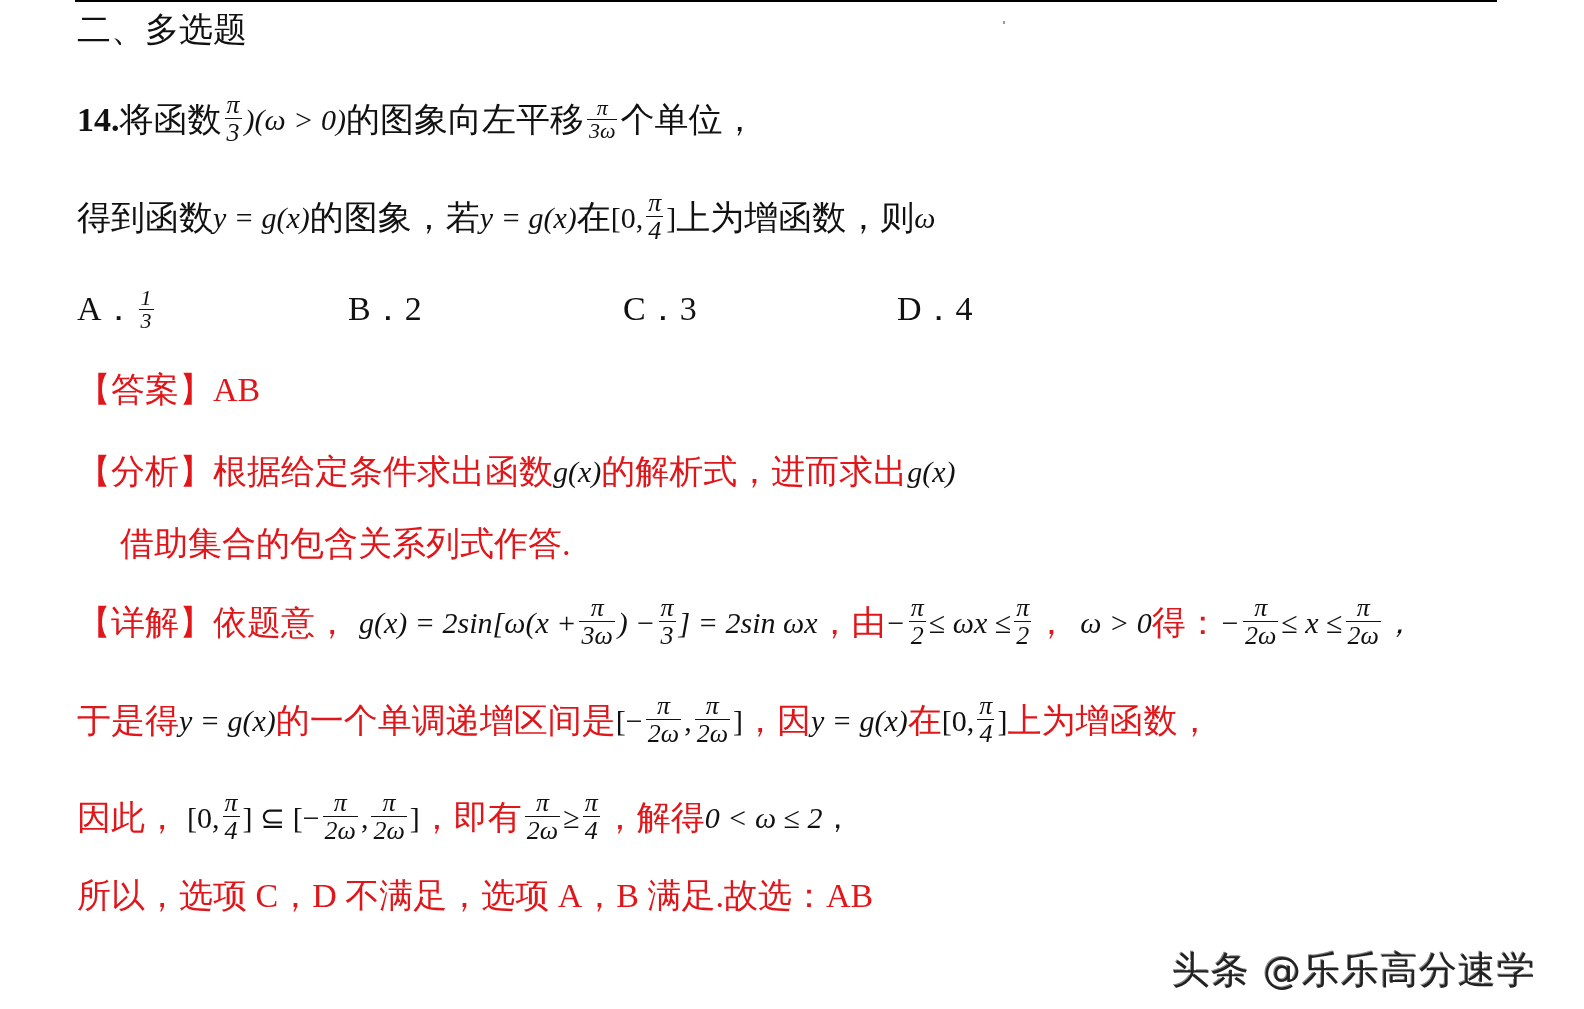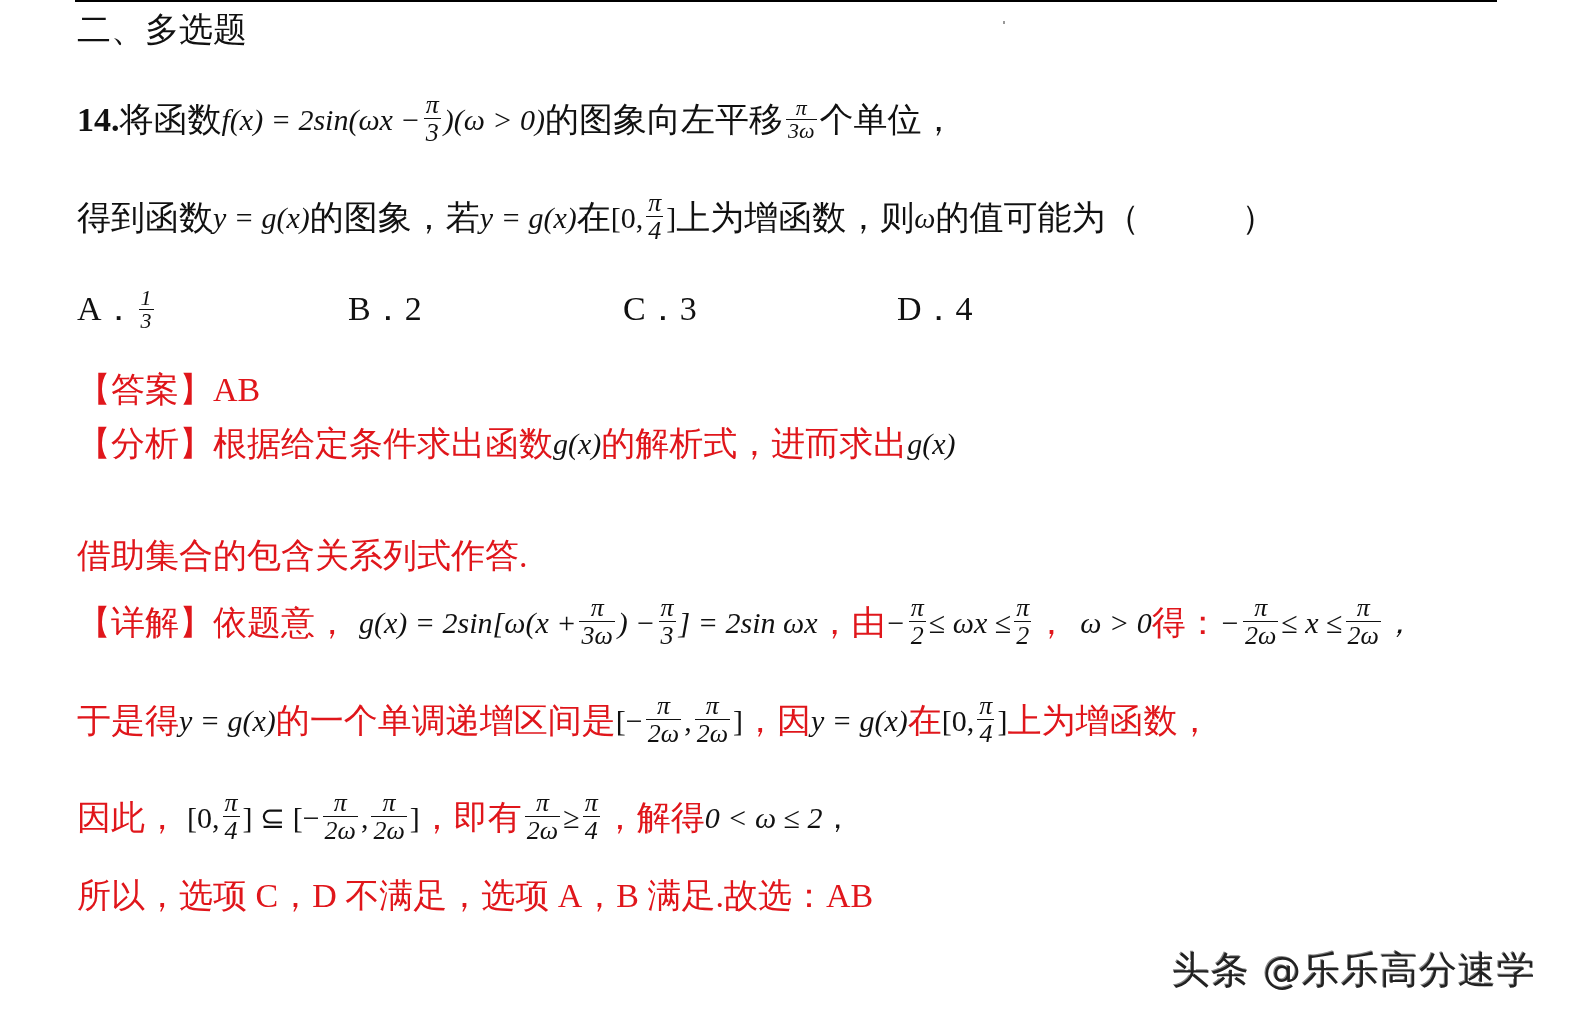--- a/index.html
+++ b/index.html
@@ -27,21 +27,20 @@
 <div class="topline"></div>
 <div class="dot"></div>
 
 <div class="line" style="top:10px;">
   <span>二、多选题</span>
 </div>
 
 <div class="line" style="top:92px;">
   <span class="bold">14.</span>
   <span>将函数</span>
-  <span class="math">f(x) = 2sin(ωx −</span>
   <span class="frac">
       <span class="num">π</span>
       <span class="den up">3</span>
     </span>
   <span class="math">)(ω &gt; 0)</span>
   <span>的图象向左平移</span>
   <span class="frac small">
       <span class="num up">π</span>
       <span class="den">3ω</span>
     </span>
@@ -55,21 +54,20 @@
   <span class="math">y = g(x)</span>
   <span>在</span>
   <span class="math up">[0,</span>
   <span class="frac">
       <span class="num">π</span>
       <span class="den up">4</span>
     </span>
   <span class="math up">]</span>
   <span>上为增函数，则</span>
   <span class="math">ω</span>
-  <span>的值可能为（　　　）</span>
 </div>
 
 <div class="opt" style="left:77px;">
   <span>A．</span>
   <span class="frac small">
       <span class="num up">1</span>
       <span class="den up">3</span>
     </span>
 </div>
 <div class="opt" style="left:348px;">
@@ -83,28 +81,28 @@
 <div class="opt" style="left:897px;">
   <span>D．</span>
   <span>4</span>
 </div>
 
 <div class="line red" style="top:370px;">
   <span>【答案】</span>
   <span>AB</span>
 </div>
 
-<div class="line red" style="top:424px;">
+<div class="line red" style="top:452px;">
   <span>【分析】</span>
   <span>根据给定条件求出函数</span>
   <span class="math">g(x)</span>
   <span>的解析式，进而求出</span>
   <span class="math">g(x)</span>
 </div>
-<div class="line red" style="top:536px;">
+<div class="line red" style="top:524px;margin-left:43px;">
   <span>借助集合的包含关系列式作答.</span>
 </div>
 
 <div class="line red" style="top:595px;">
   <span>【详解】</span>
   <span>依题意，</span>
   <span class="gap" style="width:10px"></span>
   <span class="math">g(x) = 2sin[ω(x +</span>
   <span class="frac">
       <span class="num">π</span>

